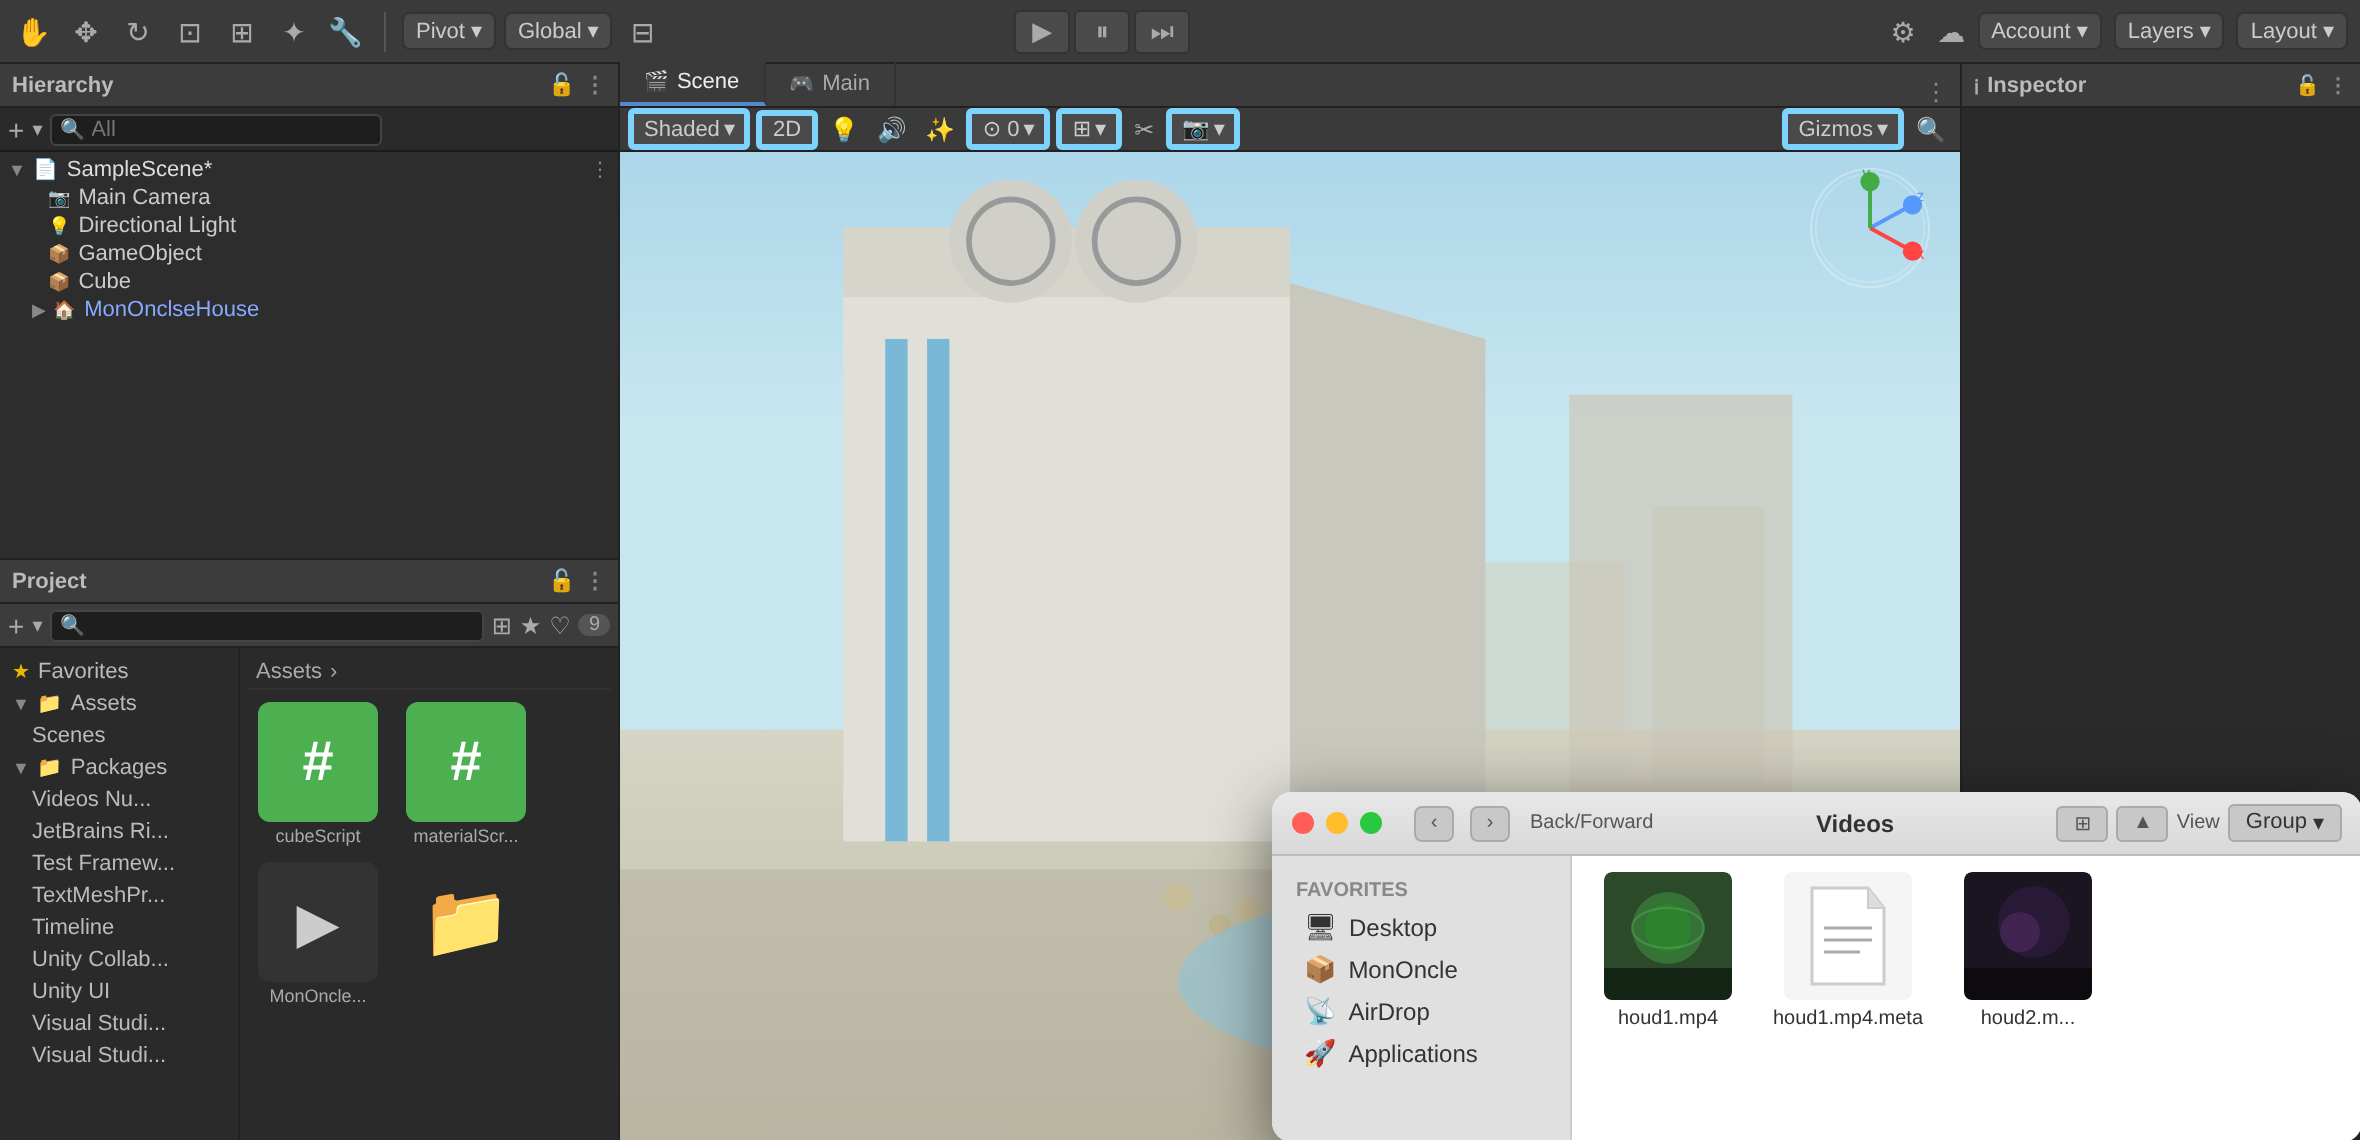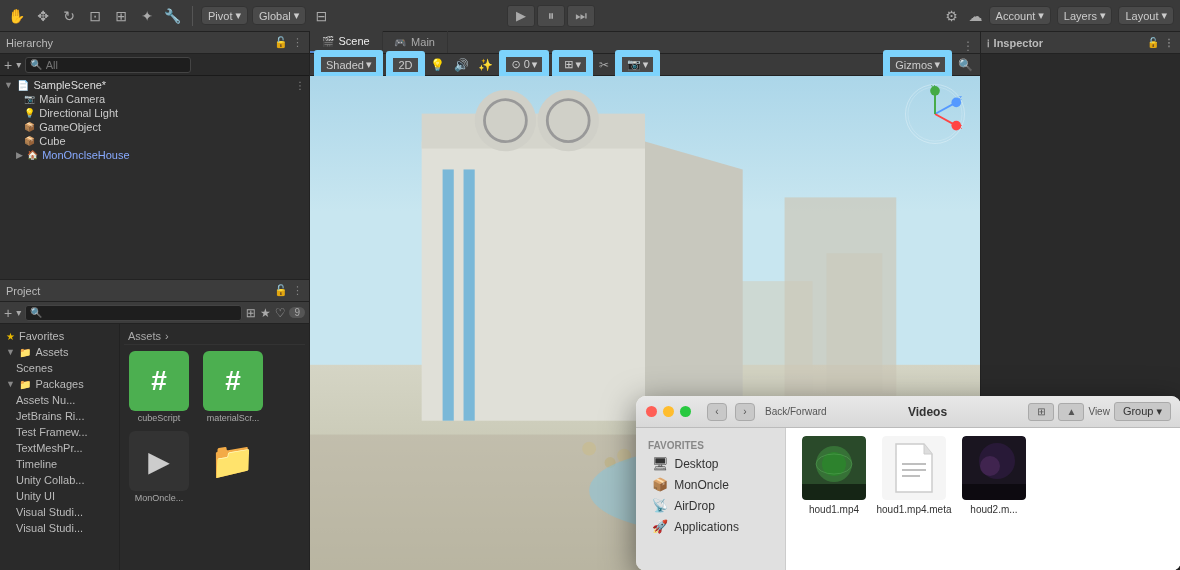--- a/index.html
+++ b/index.html
@@ -60,21 +60,21 @@
     }
     .panel-header {
       height: 22px;
       background: #3c3c3c;
       border-bottom: 1px solid #222;
       display: flex;
       align-items: center;
       padding: 0 6px;
       gap: 4px;
       font-size: 11px;
-      font-weight: 400;
+      font-weight: 700;
       color: #bbb;
     }
     .panel-header-title { flex: 1; }
     .panel-header-icon { color: #888; cursor: pointer; font-size: 11px; }
     .hierarchy-toolbar {
       height: 22px;
       background: #2a2a2a;
       border-bottom: 1px solid #1a1a1a;
       display: flex;
       align-items: center;
@@ -183,21 +183,21 @@
     .scene-toolbar {
       height: 22px;
       background: #3a3a3a;
       border-bottom: 1px solid #222;
       display: flex;
       align-items: center;
       padding: 0 4px;
       gap: 3px;
     }
     .scene-dd {
-      background: #4a4a4a; border: 7px solid #7dd3fc; border-radius: 3px;
+      background: #4a4a4a; border: 3px solid #7dd3fc; border-radius: 3px;
       padding: 1px 5px; font-size: 11px; color: #ccc; cursor: pointer;
       display: flex; align-items: center; gap: 2px;
     }
     .scene-view {
       flex: 1;
       background: #87ceeb;
       position: relative;
       overflow: hidden;
     }
     
@@ -312,20 +312,21 @@
       display: flex; align-items: center; gap: 6px;
       padding: 3px 12px; cursor: pointer; font-size: 12px; color: #333;
       border-radius: 4px; margin: 0 4px;
     }
     .finder-item-icon { font-size: 13px; }
     .finder-main {
       flex: 1;
       background: white;
       padding: 8px;
       display: flex;
+      gap: 10px;
       align-items: flex-start;
       overflow: hidden;
     }
     .finder-file {
       display: flex; flex-direction: column; align-items: center;
       gap: 4px; cursor: pointer; width: 80px;
     }
     .finder-thumb {
       width: 64px; height: 64px;
       border-radius: 4px; overflow: hidden;
@@ -473,21 +474,21 @@
           </div>
           <div class="proj-item proj-child">
             <span class="proj-label">Scenes</span>
           </div>
           <div class="proj-item">
             <span class="proj-item-arrow">▼</span>
             <span style="font-size:10px">📁</span>
             <span class="proj-label">Packages</span>
           </div>
           <div class="proj-item proj-child">
-            <span class="proj-label">Assets Nu...</span>
+            <span class="proj-label">Videos Nu...</span>
           </div>
           <div class="proj-item proj-child">
             <span class="proj-label">JetBrains Ri...</span>
           </div>
           <div class="proj-item proj-child">
             <span class="proj-label">Test Framew...</span>
           </div>
           <div class="proj-item proj-child">
             <span class="proj-label">TextMeshPr...</span>
           </div>

